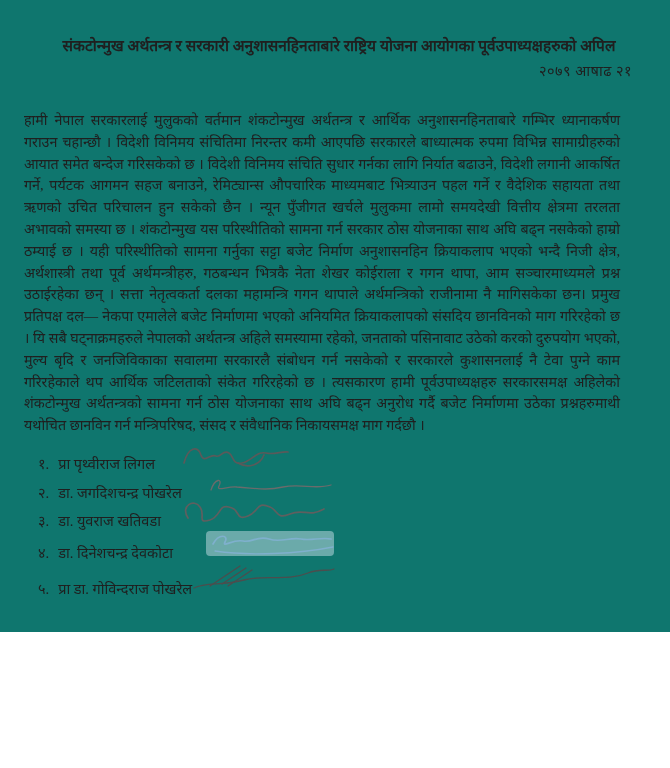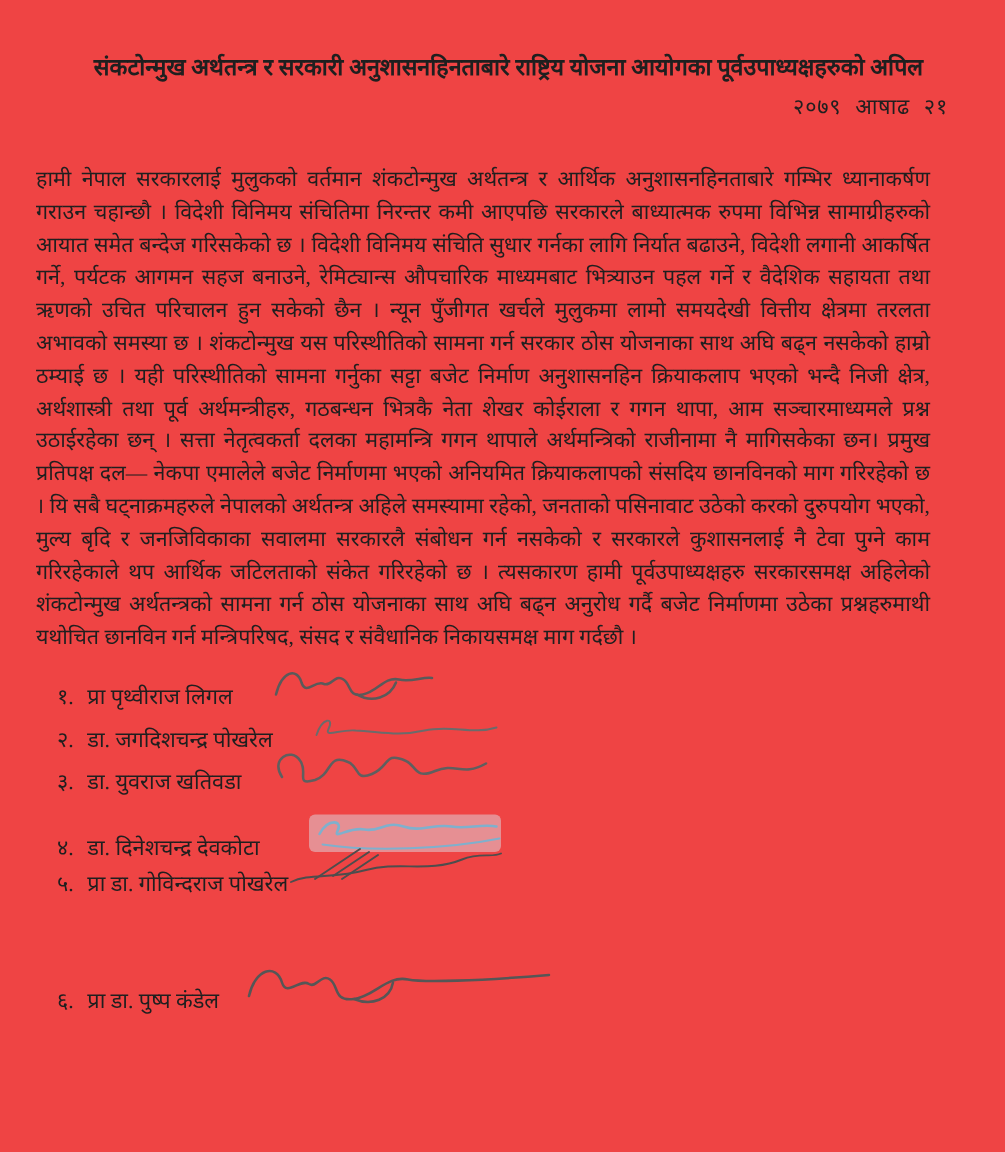--- a/index.html
+++ b/index.html
@@ -3,43 +3,42 @@
 <meta charset="utf-8">
 <style>
   html, body {
     margin: 0;
     padding: 0;
     background: #ffffff;
   }
   .page {
     position: relative;
     width: 670px;
-    height: 768px;
-    background: #ef4444;
+    height: 632px;
+    background: #0f766e;
     color: #1f1f1f;
     font-family: "Liberation Serif", "DejaVu Serif", serif;
     overflow: hidden;
   }
   .doc-title {
     position: absolute;
     top: 36px;
     left: 38px;
     right: 30px;
     text-align: center;
     font-size: 15.5px;
     font-weight: bold;
     line-height: 1.35;
   }
   .doc-date {
     position: absolute;
     top: 60px;
     right: 38px;
     font-size: 14.5px;
     letter-spacing: 0.5px;
-    font-family: Liberation Mono, monospace;
   }
   .doc-body {
     position: absolute;
     top: 110px;
     left: 24px;
     width: 596px;
     font-size: 14.3px;
     line-height: 21.8px;
     text-align: justify;
     text-justify: inter-word;
@@ -65,21 +64,21 @@
     stroke-width: 1.7;
     stroke-linecap: round;
     stroke-linejoin: round;
   }
   .sig-svg path.thin {
     stroke-width: 1.3;
   }
   .row-1 { top: 453px; }
   .row-2 { top: 482px; }
   .row-3 { top: 510px; }
-  .row-4 { top: 542px; margin-top: 12px; }
+  .row-4 { top: 542px; }
   .row-5 { top: 578px; }
   .row-6 { top: 612px; margin-top: 44px; }
   .svg-1 { left: 140px; top: -12px; }
   .svg-2 { left: 165px; top: -8px;  }
   .svg-3 { left: 140px; top: -16px; }
   .svg-4 { left: 165px; top: -14px; }
   .svg-5 { left: 150px; top: -20px; }
   .svg-6 { left: 120px; top: -18px; }
 </style>
 </head>

